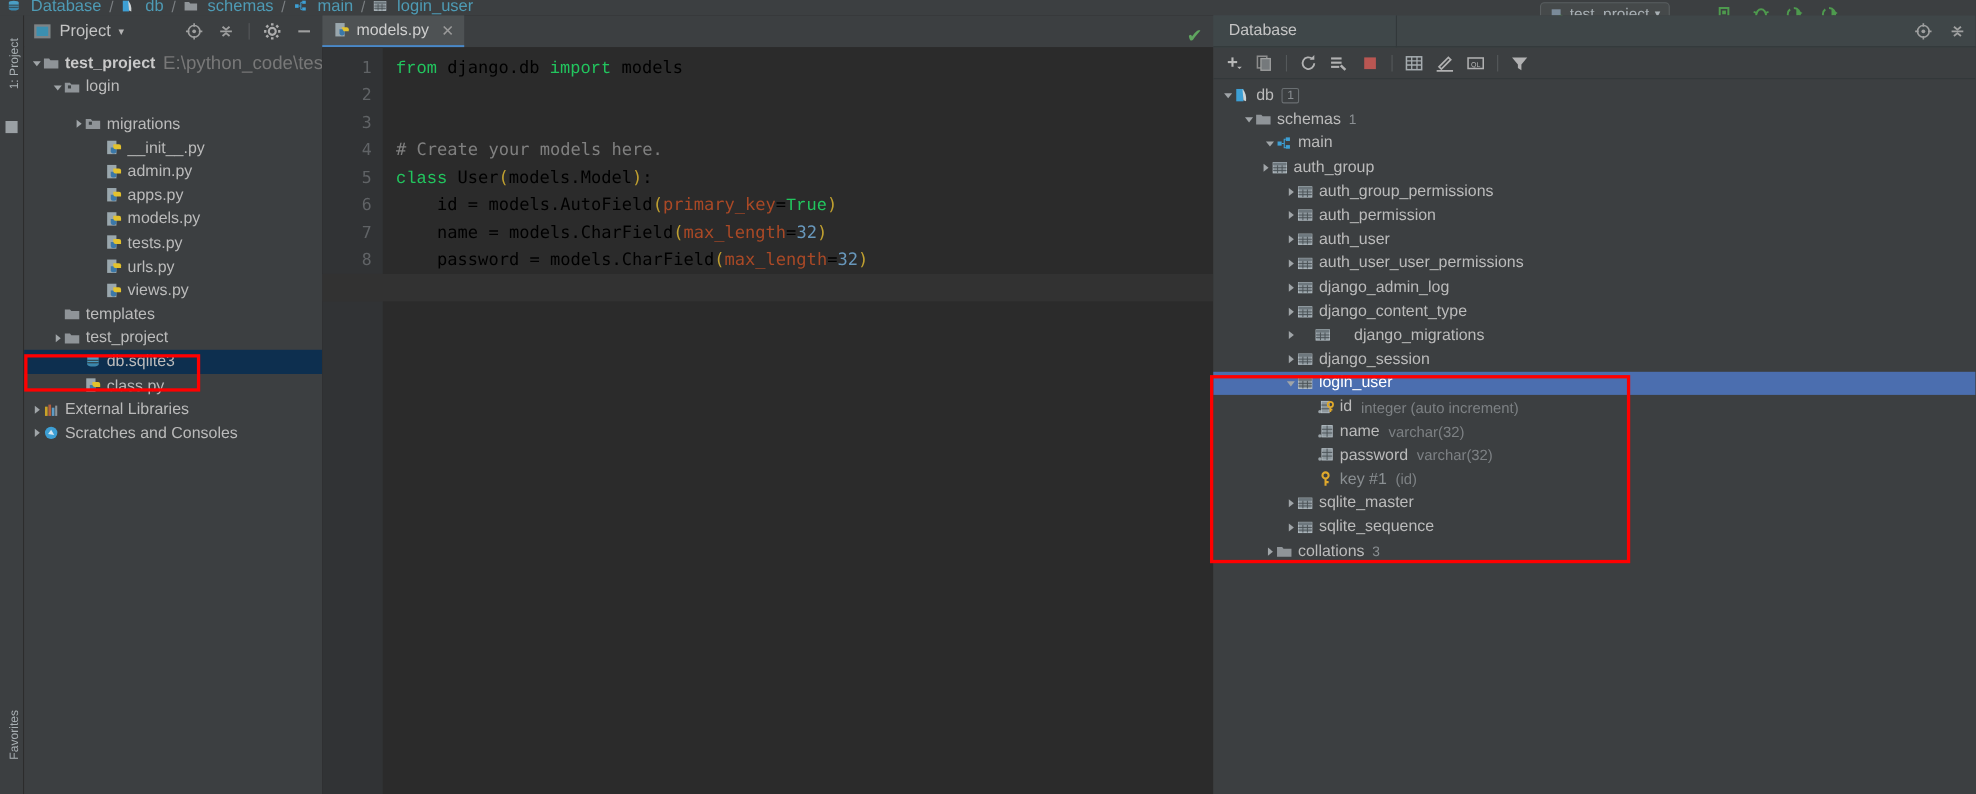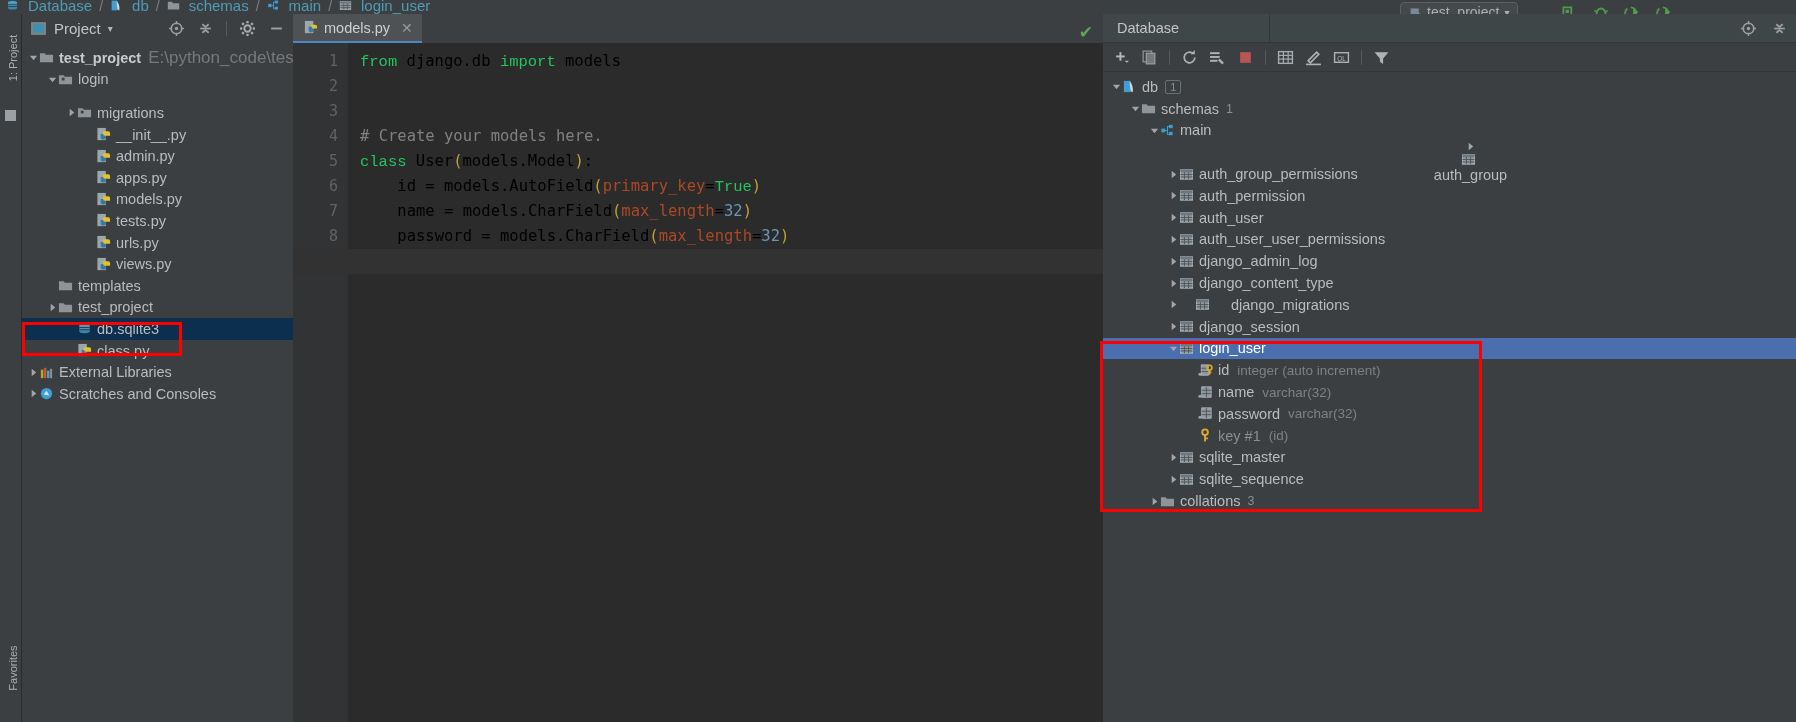--- a/index.html
+++ b/index.html
@@ -581,21 +581,21 @@
             </svg>
           </span>
           <svg viewBox="0 0 16 16" class="ic" style="width: 15px; height: 15px; flex: 0 0 15px;">
             <rect x="1.5" y="6" width="4" height="4" fill="#3d9fd4"></rect>
             <rect x="9.5" y="2" width="4" height="3.5" fill="#3d9fd4"></rect>
             <rect x="9.5" y="9.5" width="4" height="3.5" fill="#3d9fd4"></rect>
             <path d="M5.5 8h2.5V3.8h1.5M8 8v4h1.5" stroke="#3d9fd4" stroke-width="1.1" fill="none"></path>
           </svg>
           <span>main</span>
         </div>
-        <div class="dbrow" style="padding-left: 42px; flex-direction: column;">
+        <div class="dbrow" style="padding-left: 42px;">
           <span class="arrow">
             <svg viewBox="0 0 12 12" width="11" height="11">
               <path d="M4 2v8l5-4z" fill="#a0a5a8"></path>
             </svg>
           </span>
           <svg viewBox="0 0 16 16" class="ic" style="width: 15px; height: 15px; flex: 0 0 15px;">
             <rect x="1.5" y="3" width="13" height="10" fill="#8d979d" stroke="#b4bec4" stroke-width="0.9"></rect>
             <rect x="1.5" y="3" width="13" height="2.6" fill="#6d777d"></rect>
             <line x1="1.5" y1="8" x2="14.5" y2="8" stroke="#4a5155" stroke-width="0.9"></line>
             <line x1="1.5" y1="10.6" x2="14.5" y2="10.6" stroke="#4a5155" stroke-width="0.9"></line>

